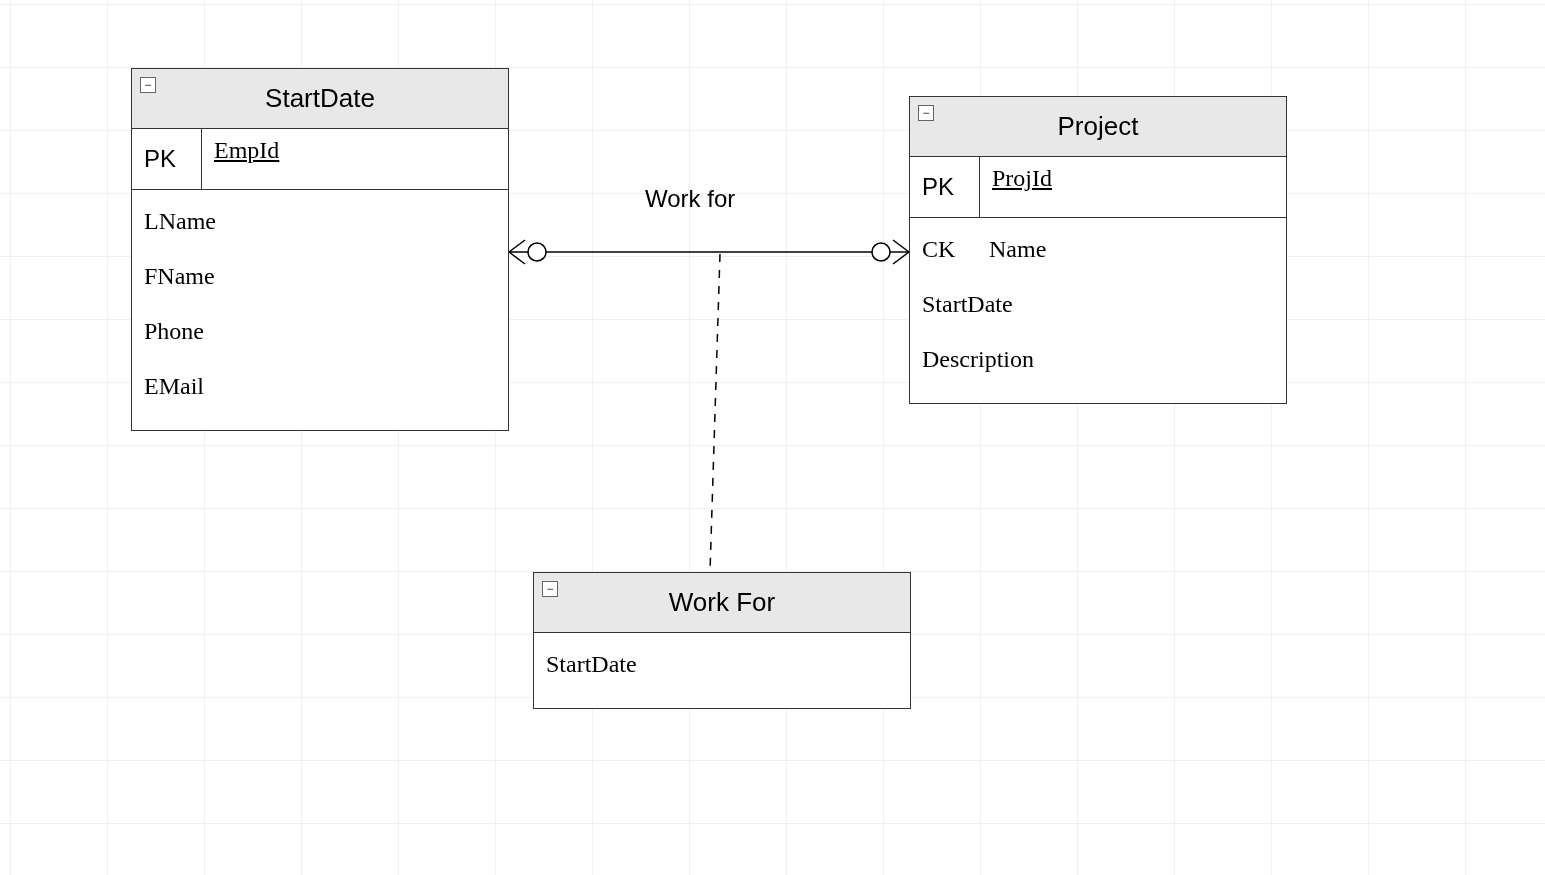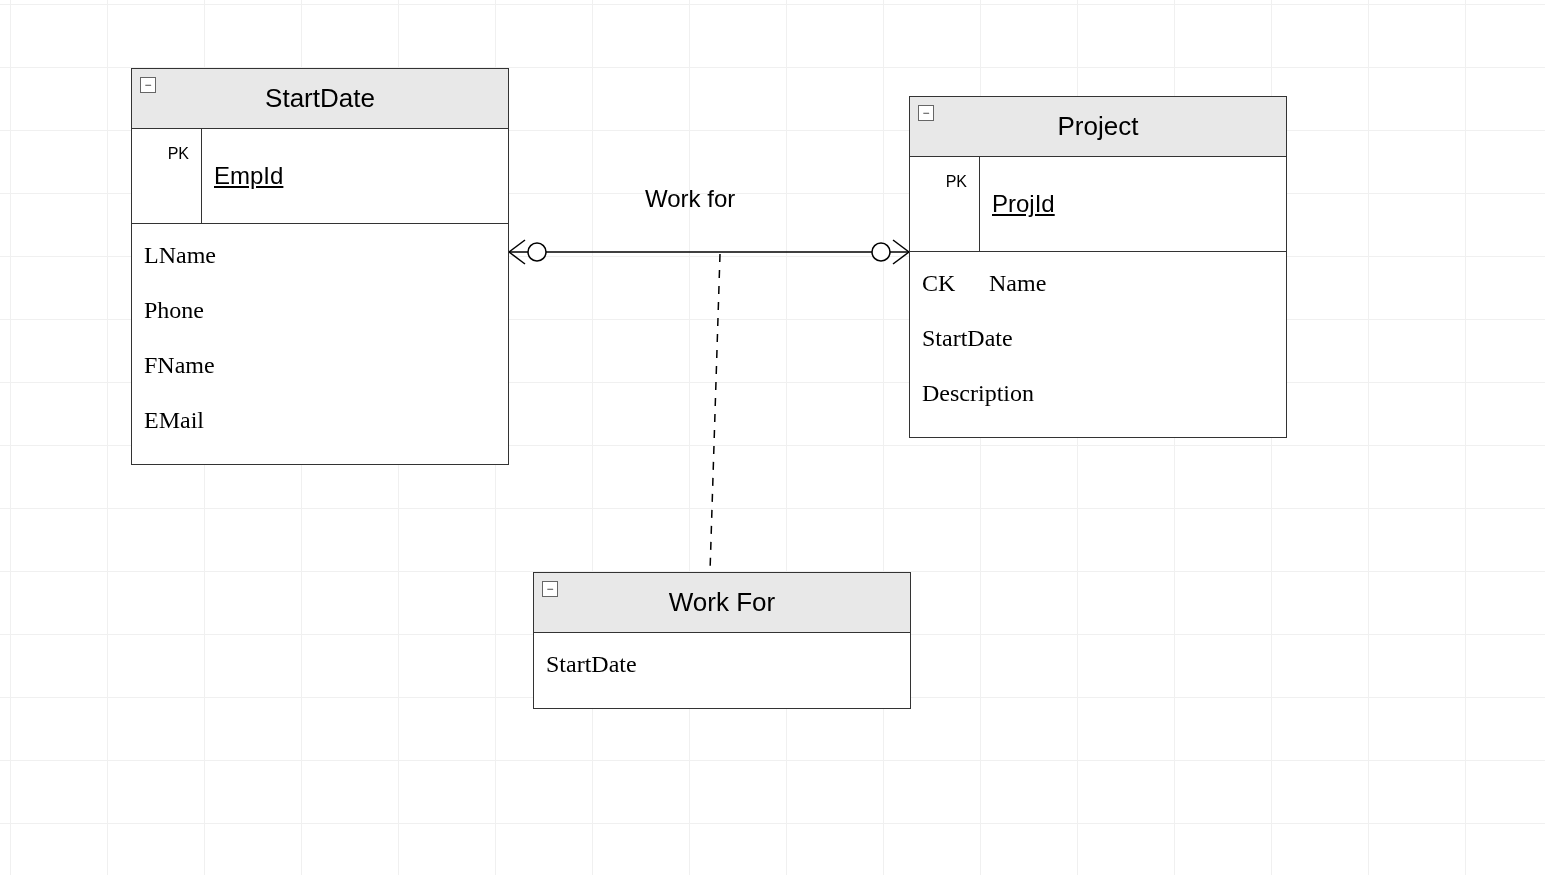--- a/index.html
+++ b/index.html
@@ -55,28 +55,28 @@
       cursor: pointer;
     }
     .pk-row {
       display: flex;
       border-bottom: 1.5px solid #333;
     }
     .pk-cell {
       width: 70px;
       border-right: 1.5px solid #333;
       padding: 16px 12px;
-      font-size: 16px;
-      text-align: right;
+      font-size: 24px;
     }
     .pk-field {
       flex: 1;
-      padding: 33px 12px;
+      padding: 8px 12px;
       font-size: 24px;
       text-decoration: underline;
+      font-family: Liberation Serif, serif;
     }
     .attrs {
       padding: 4px 12px 16px 12px;
       font-family: Liberation Serif, serif;
     }
     .attr {
       font-size: 24px;
       padding: 14px 0;
     }
     .attr-row {
@@ -128,22 +128,22 @@
     <div class="entity-header">
       <div class="collapse-box">−</div>
       <span>StartDate</span>
     </div>
     <div class="pk-row">
       <div class="pk-cell">PK</div>
       <div class="pk-field">EmpId</div>
     </div>
     <div class="attrs">
       <div class="attr">LName</div>
+      <div class="attr">FName</div>
       <div class="attr">Phone</div>
-      <div class="attr">FName</div>
       <div class="attr">EMail</div>
     </div>
   </div>
 
   <div class="entity" style="left:909px; top:96px; width:378px;">
     <div class="entity-header">
       <div class="collapse-box">−</div>
       <span>Project</span>
     </div>
     <div class="pk-row">

